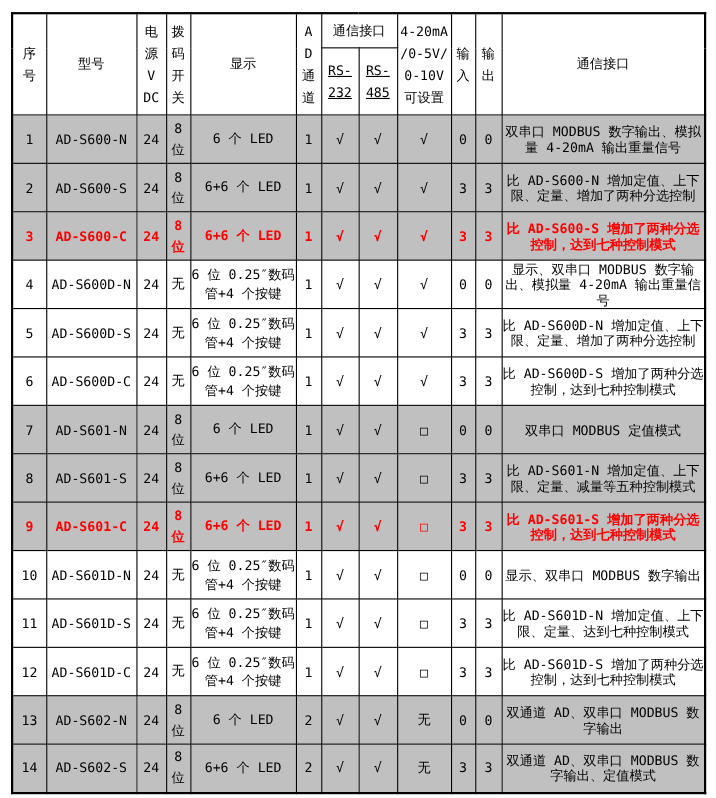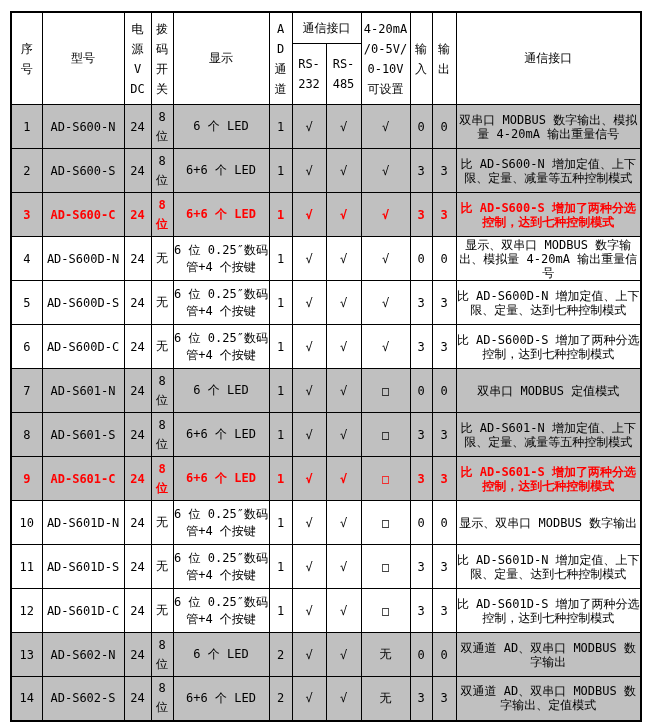--- a/index.html
+++ b/index.html
@@ -30,21 +30,21 @@
     border: 1px solid #000000;
     font-size: 12px;
     font-weight: normal;
     color: #000000;
     text-align: center;
     vertical-align: middle;
     padding: 0;
     overflow: hidden;
   }
   tr.h1 th { height: 30px; }
-  tr.h2 th { height: 60px; }
+  tr.h2 th { height: 60px; text-decoration: underline; }
   tbody tr { height: 44px; }
   .pre { white-space: pre-line; line-height: 20px; }
   td.pre { line-height: 19px; }
   td.func {
     text-align: left;
     padding: 0 3px;
     line-height: 14px;
   }
   tr.shaded { background: #c0c0c0; }
   tr.plain { background: #ffffff; }
@@ -128,21 +128,21 @@
           <td>24</td>
           <td class="pre">8
 位</td>
           <td>6+6 个 LED</td>
           <td>1</td>
           <td>√</td>
           <td>√</td>
           <td>√</td>
           <td>3</td>
           <td>3</td>
-          <td class="func">比 AD-S600-N 增加定值、上下限、定量、减量等五种控制模式</td>
+          <td class="func">比 AD-S600-N 增加定值、上下限、定量、增加了两种分选控制</td>
         </tr>
         <tr class="shaded highlight">
           <td>3</td>
           <td>AD-S600-C</td>
           <td>24</td>
           <td class="pre">8
 位</td>
           <td>6+6 个 LED</td>
           <td>1</td>
           <td>√</td>
@@ -171,21 +171,21 @@
           <td>AD-S600D-S</td>
           <td>24</td>
           <td class="pre">无</td>
           <td>6 位 0.25″数码管+4 个按键</td>
           <td>1</td>
           <td>√</td>
           <td>√</td>
           <td>√</td>
           <td>3</td>
           <td>3</td>
-          <td class="func">比 AD-S600D-N 增加定值、上下限、定量、达到七种控制模式</td>
+          <td class="func">比 AD-S600D-N 增加定值、上下限、定量、增加了两种分选控制</td>
         </tr>
         <tr class="plain">
           <td>6</td>
           <td>AD-S600D-C</td>
           <td>24</td>
           <td class="pre">无</td>
           <td>6 位 0.25″数码管+4 个按键</td>
           <td>1</td>
           <td>√</td>
           <td>√</td>

